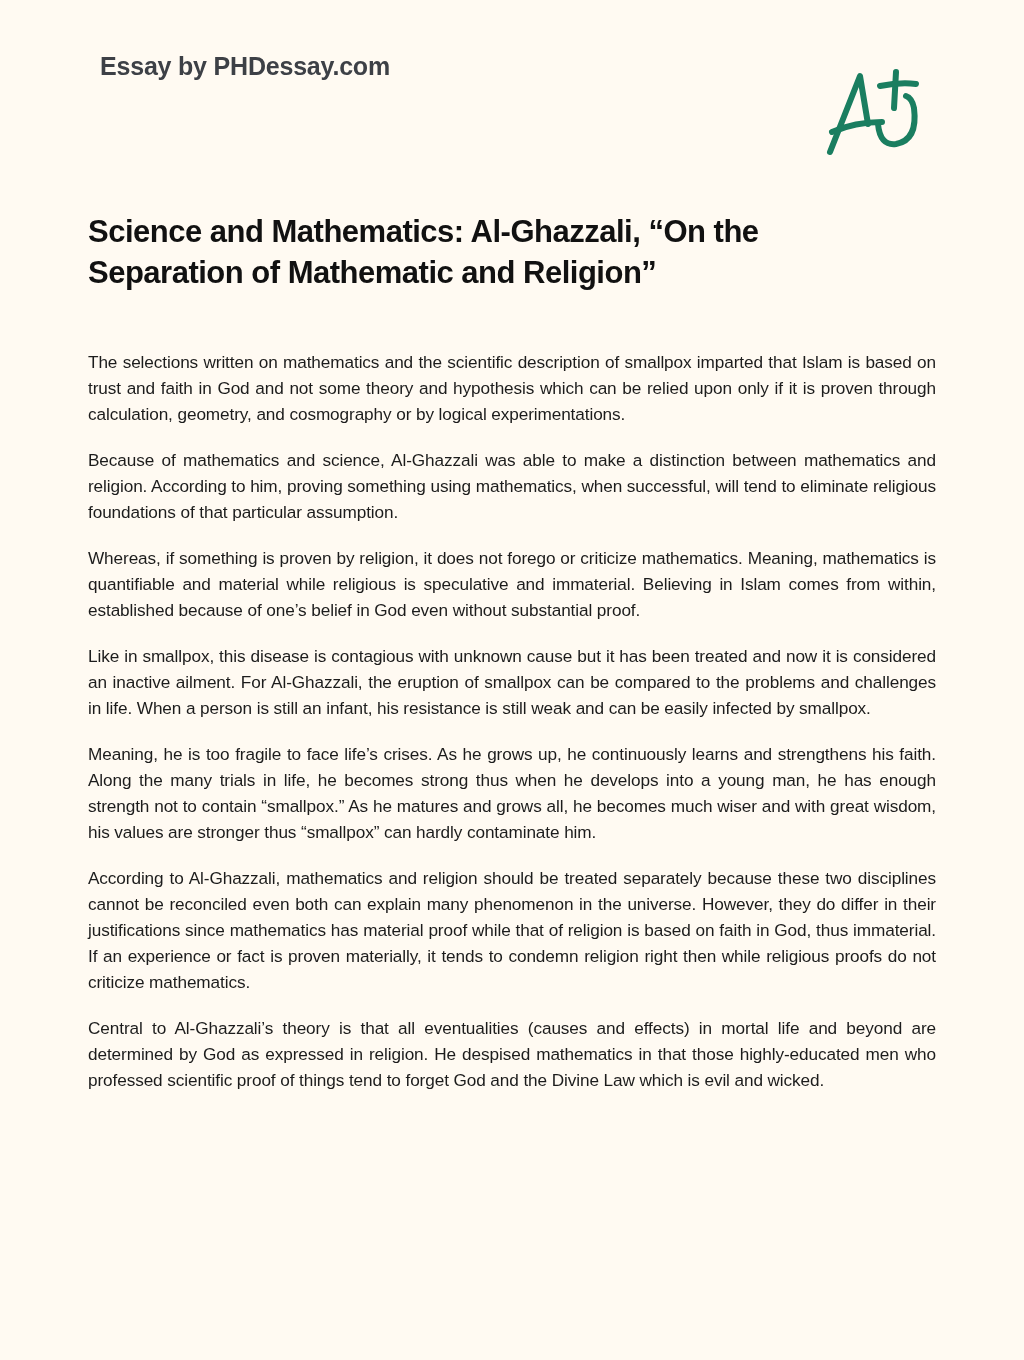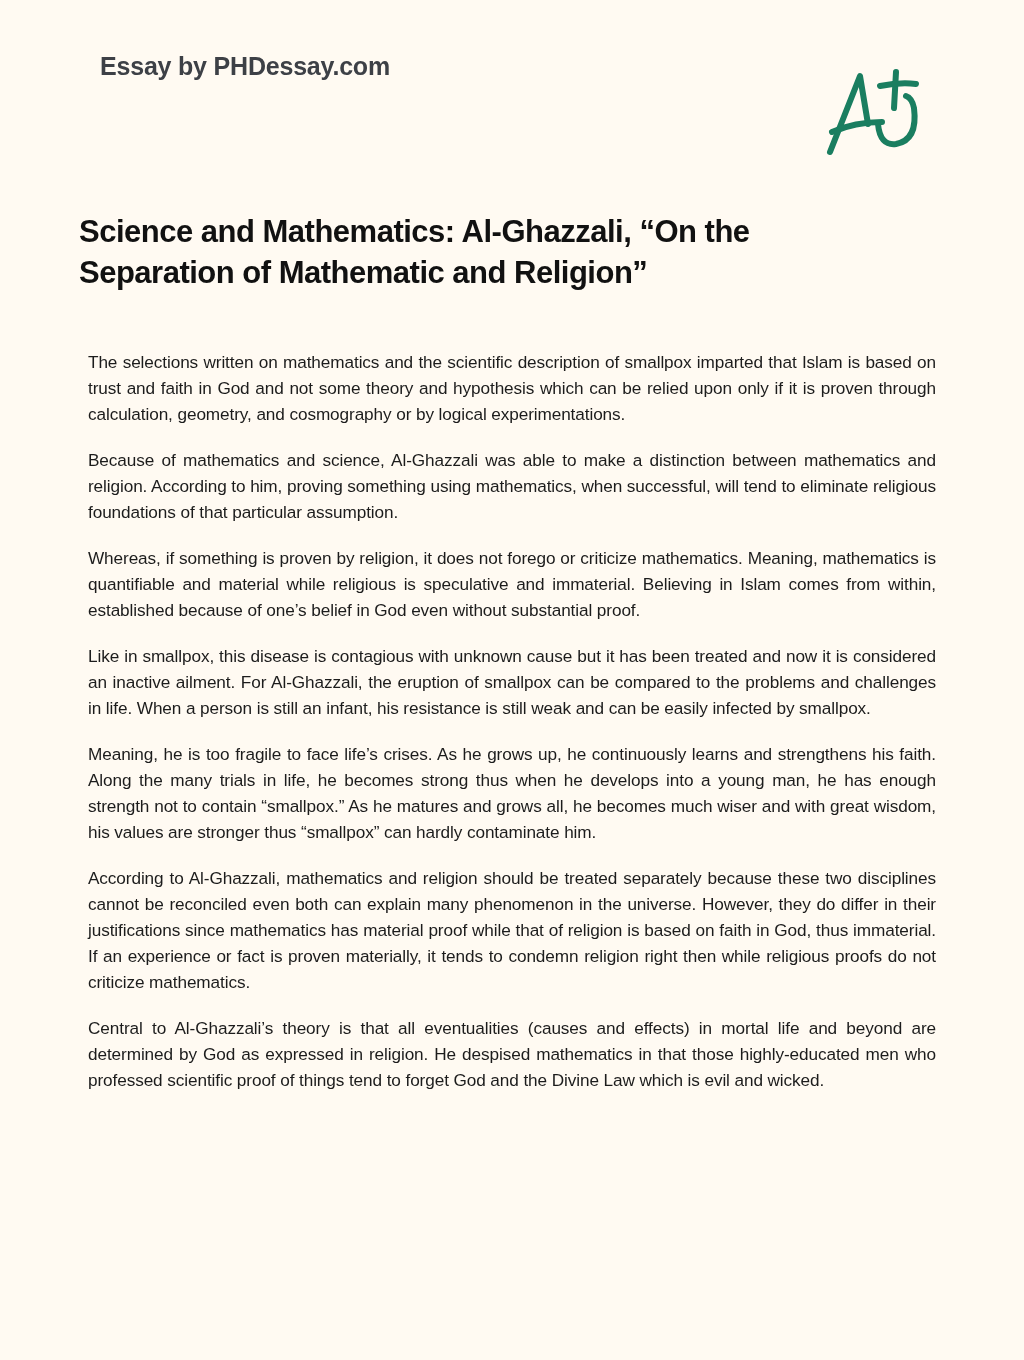--- a/index.html
+++ b/index.html
@@ -45,21 +45,21 @@
     }
     .logo {
       position: absolute;
       left: 820px;
       top: 64px;
       width: 110px;
       height: 100px;
     }
     .title {
       position: absolute;
-      left: 79px;
+      left: 88px;
       top: 211px;
       width: 780px;
       margin: 0;
       font-family: "Liberation Sans", sans-serif;
       font-weight: bold;
       font-size: 31px;
       line-height: 41px;
       color: #111;
       letter-spacing: -0.5px;
     }

